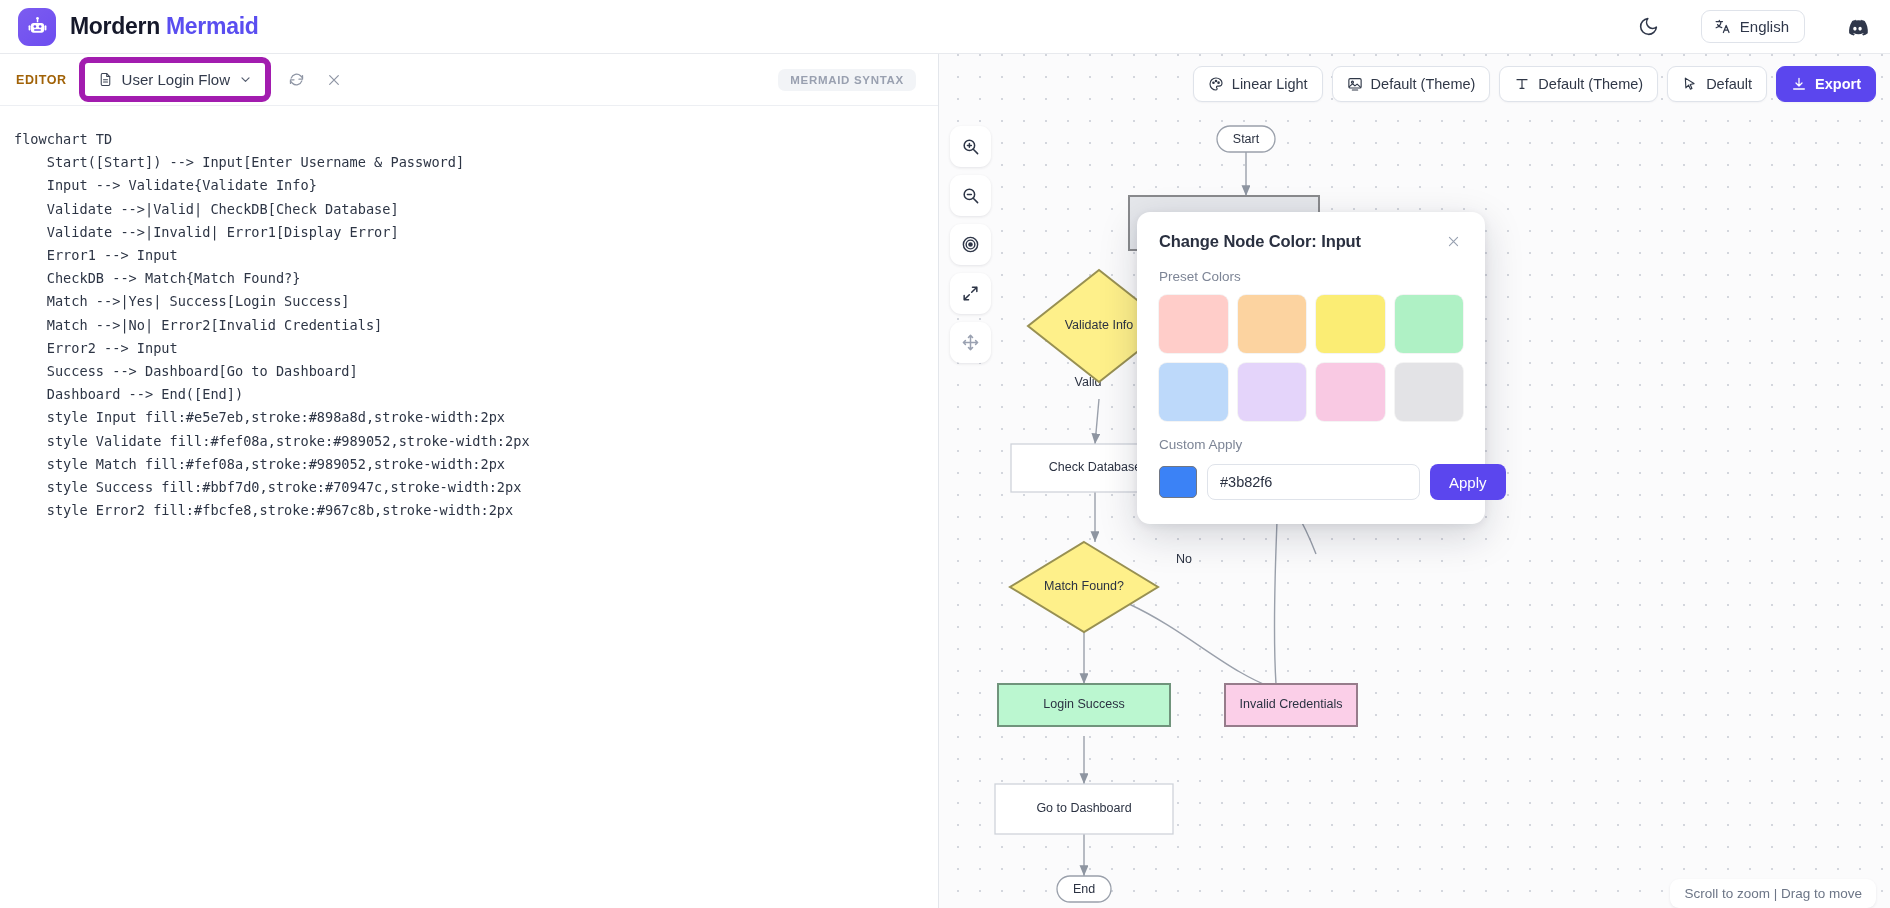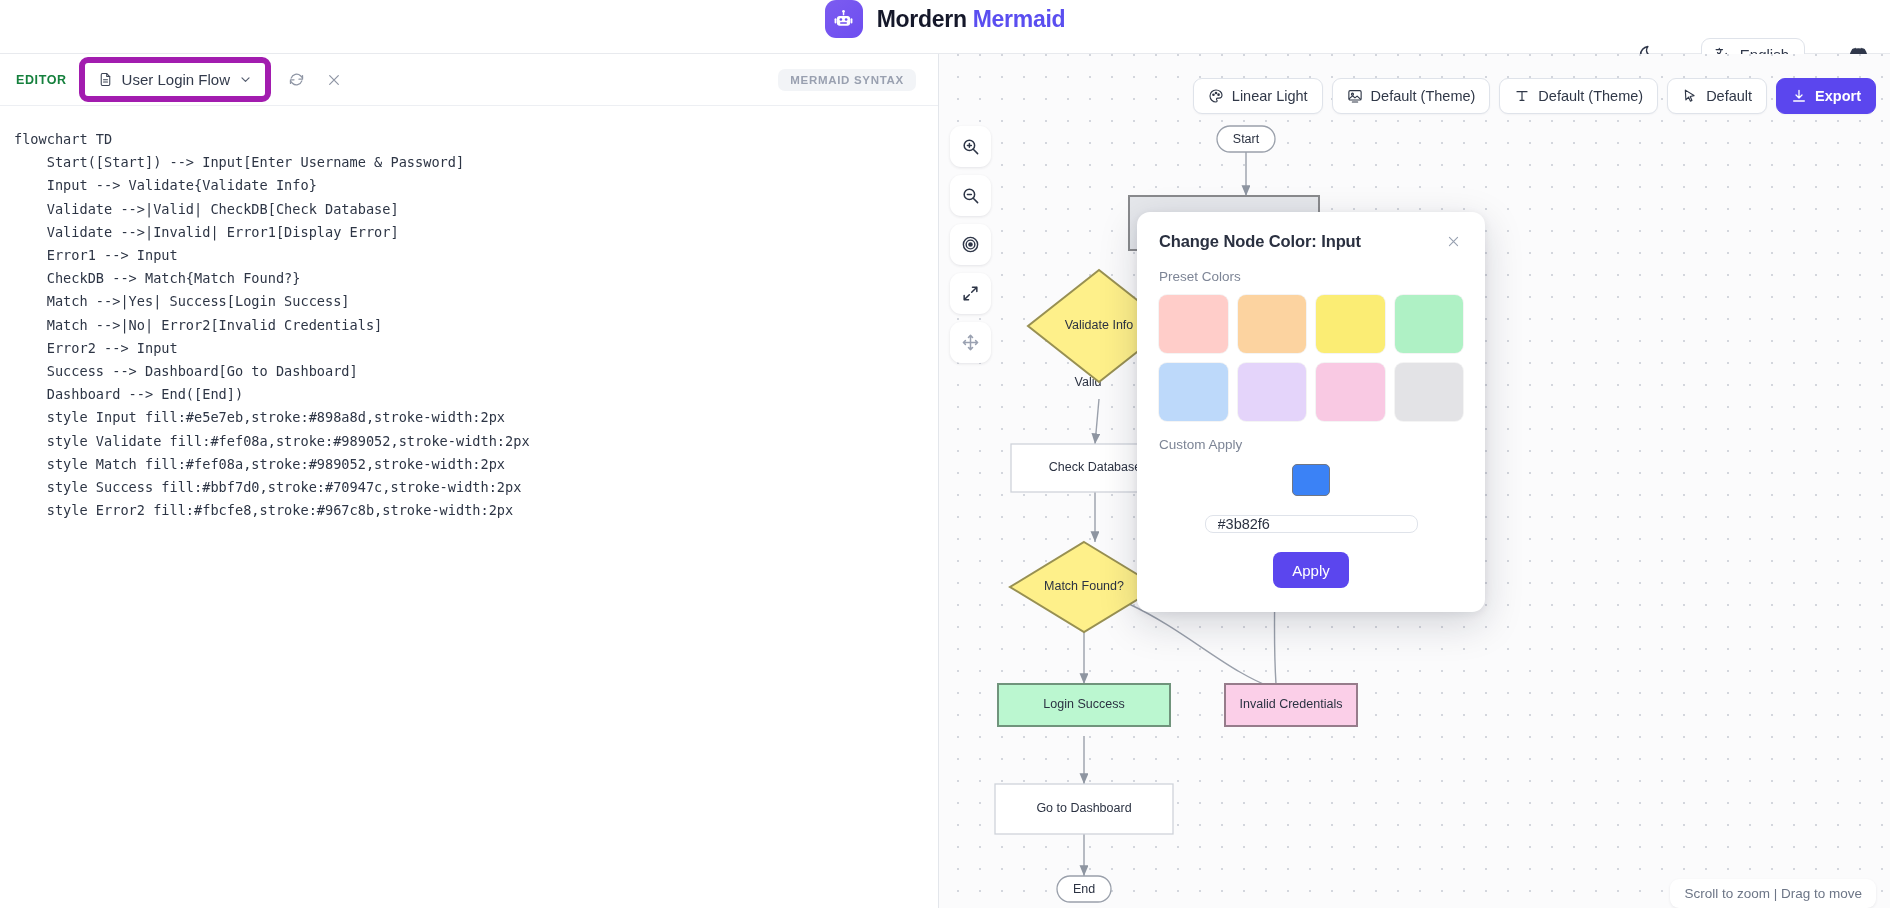--- a/index.html
+++ b/index.html
@@ -12,21 +12,20 @@
   }
 
   
   .topbar {
     height: 54px; width: 100%;
     display: flex; align-items: center;
     padding: 0 18px;
     border-bottom: 1px solid #e8eaee;
     background: #fff;
     position: relative;
-    flex-direction: column;
   }
   .brand { display: flex; align-items: center; gap: 14px; }
   .logo {
     width: 38px; height: 38px; border-radius: 11px;
     background: linear-gradient(140deg,#7c5cf0 0%,#6d4df0 100%);
     display: flex; align-items: center; justify-content: center;
   }
   .brand-title {
     font-size: 23px; font-weight: bold; letter-spacing: -0.3px;
     color: #15182a;
@@ -57,21 +56,21 @@
     display: flex; flex-direction: column;
     background: #fff;
   }
   .editor-head {
     height: 52px; display: flex; align-items: center;
     padding: 0 16px; gap: 12px;
     border-bottom: 1px solid #edeff3;
   }
   .editor-label {
     font-size: 12.5px; font-weight: bold; letter-spacing: 0.6px;
-    color: #15803d;
+    color: #a16207;
   }
   .doc-tab {
     display: flex; align-items: center; gap: 9px;
     border: 6px solid #a21caf; border-radius: 9px;
     padding: 8px 13px; background: #fff; cursor: pointer;
     font-size: 15px; color: #323a4b;
   }
   .head-icon {
     width: 26px; height: 26px; display: flex;
     align-items: center; justify-content: center;
@@ -94,21 +93,21 @@
 
   
   .canvas-pane {
     flex: 1; position: relative; overflow: hidden;
     background-color: #fbfbfc;
     background-image: radial-gradient(circle, #d3d6dd 1.1px, transparent 1.2px);
     background-size: 22px 22px;
     background-position: 8px 12px;
   }
   .canvas-toolbar-right {
-    position: absolute; top: 24px; right: 14px;
+    position: absolute; top: 12px; right: 14px;
     display: flex; align-items: center; gap: 9px; z-index: 6;
   }
   .tbtn {
     display: flex; align-items: center; gap: 8px;
     background: #fff; border: 1px solid #dfe3ea; border-radius: 9px;
     padding: 9px 14px; font-size: 14.5px; color: #303848;
     cursor: pointer; white-space: nowrap;
     box-shadow: 0 1px 2px rgba(20,25,40,0.04);
   }
   .tbtn.primary {
@@ -165,21 +164,21 @@
   }
   .swatches {
     margin-top: 11px;
     display: grid; grid-template-columns: repeat(4, 1fr); gap: 10px;
   }
   .swatch {
     height: 58px; border-radius: 8px; cursor: pointer;
     box-shadow: 0 0 0 1px rgba(0,0,0,0.045);
   }
   .custom-row {
-    margin-top: 12px; display: flex; align-items: center; gap: 19px; flex-direction: column;
+    margin-top: 12px; display: flex; align-items: center; gap: 10px;
   }
   .color-chip {
     width: 38px; height: 32px; border-radius: 5px;
     border: 1px solid #707684; cursor: pointer; flex: none;
   }
   .hex-input {
     flex: 1; height: 36px; border: 1px solid #dfe3ea; border-radius: 8px;
     padding: 0 12px; font-size: 14.5px; color: #2b3242;
     font-family: "Liberation Sans", sans-serif; outline: none;
   }

